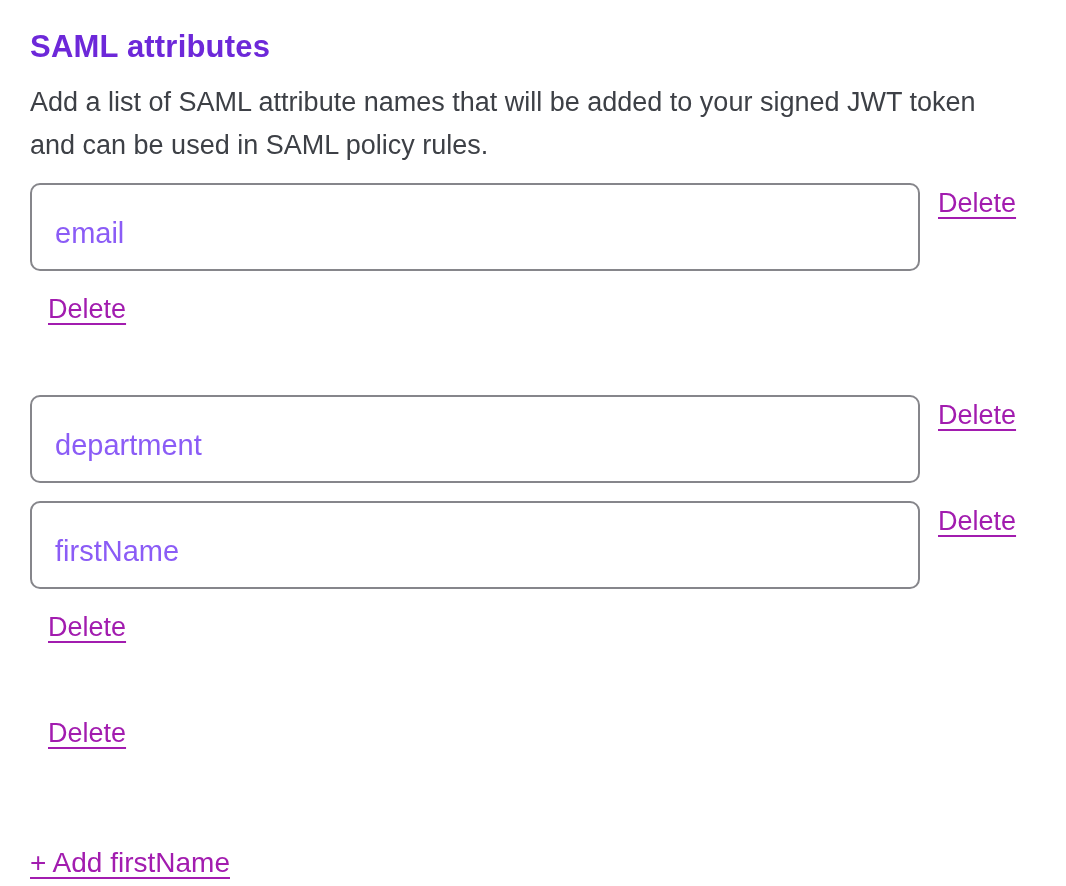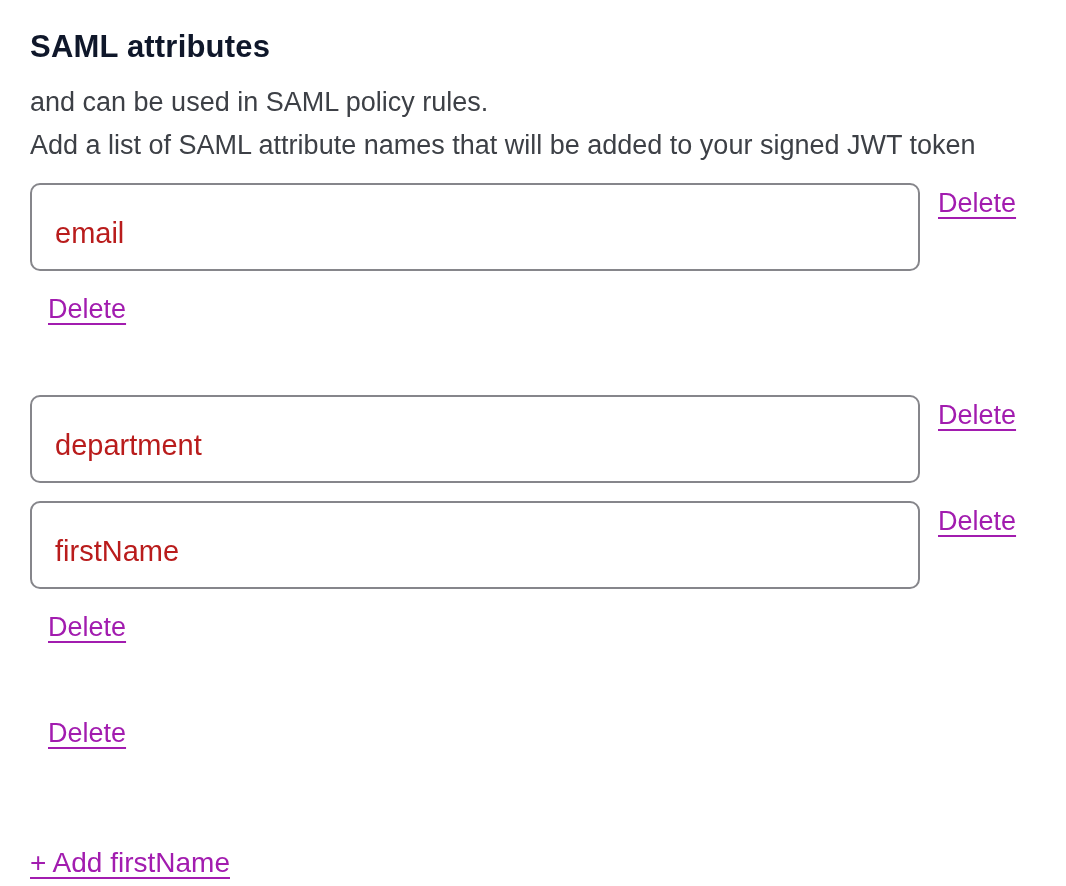--- a/index.html
+++ b/index.html
@@ -12,21 +12,21 @@
     overflow: hidden;
   }
 
   .panel {
     padding: 28px 30px 20px 30px;
   }
 
   .page-title {
     font-size: 31px;
     font-weight: 700;
-    color: #0f172a;
+    color: #6d28d9;
     line-height: 1.25;
     letter-spacing: 0.2px;
     margin-bottom: 14px;
   }
 
   .section-description {
     font-size: 27px;
     font-weight: 400;
     color: #3d4046;
     line-height: 43px;
@@ -45,21 +45,21 @@
   }
 
   .attr-input {
     width: 890px;
     height: 88px;
     border: 2px solid #86868b;
     border-radius: 10px;
     background: #ffffff;
     font-family: "Liberation Sans", "DejaVu Sans", sans-serif;
     font-size: 29px;
-    color: #b91c1c;
+    color: #8b5cf6;
     padding: 14px 20px 0 23px;
     outline: none;
   }
 
   a.link {
     color: #a21caf;
     text-decoration: underline;
     text-decoration-thickness: 2px;
     text-underline-offset: 5px;
     cursor: pointer;
@@ -82,22 +82,22 @@
   }
 </style>
 </head>
 <body>
 
 <main class="panel">
 
   <h1 class="page-title">SAML attributes</h1>
 
   <p class="section-description">
+    <span class="desc-line">Add a list of SAML attribute names that will be added to your signed JWT token</span>
     <span class="desc-line">and can be used in SAML policy rules.</span>
-    <span class="desc-line">Add a list of SAML attribute names that will be added to your signed JWT token</span>
   </p>
 
   <div class="attr-rows">
 
     <div class="attr-row">
       <input type="text" class="attr-input" value="email" style="">
       <a href="#" class="link delete-link">Delete</a>
     </div>
 
     <div class="attr-row">

